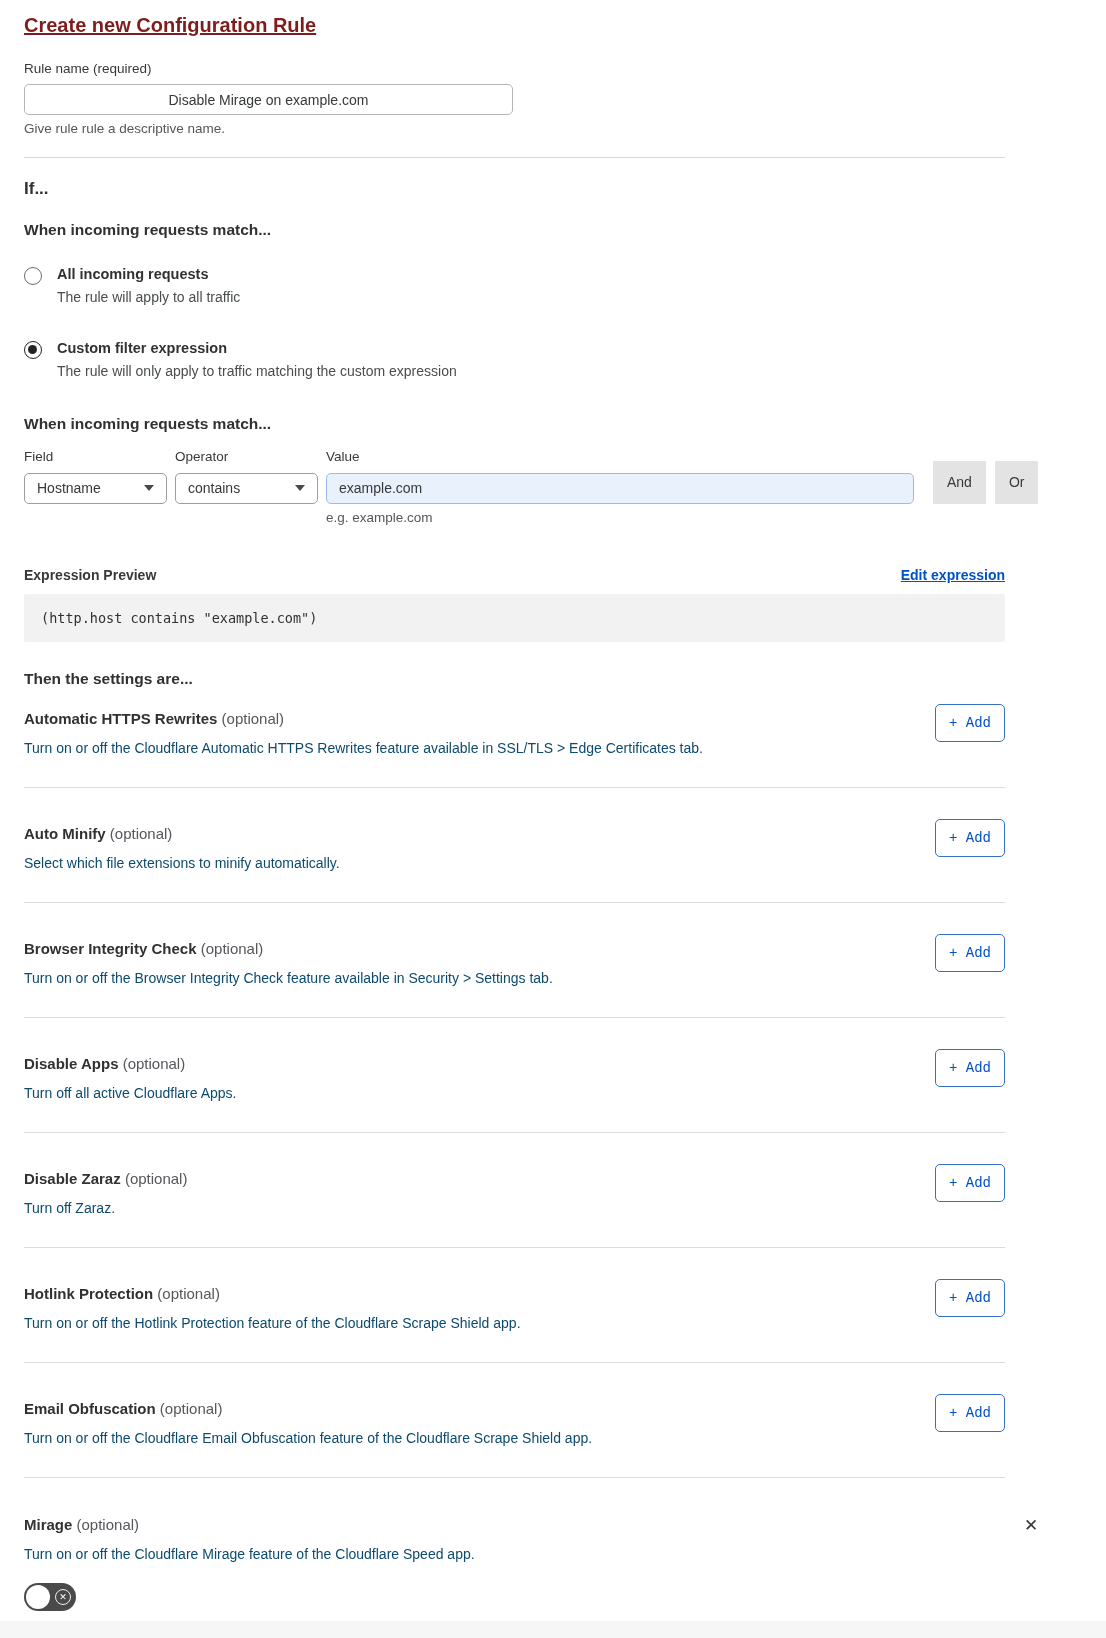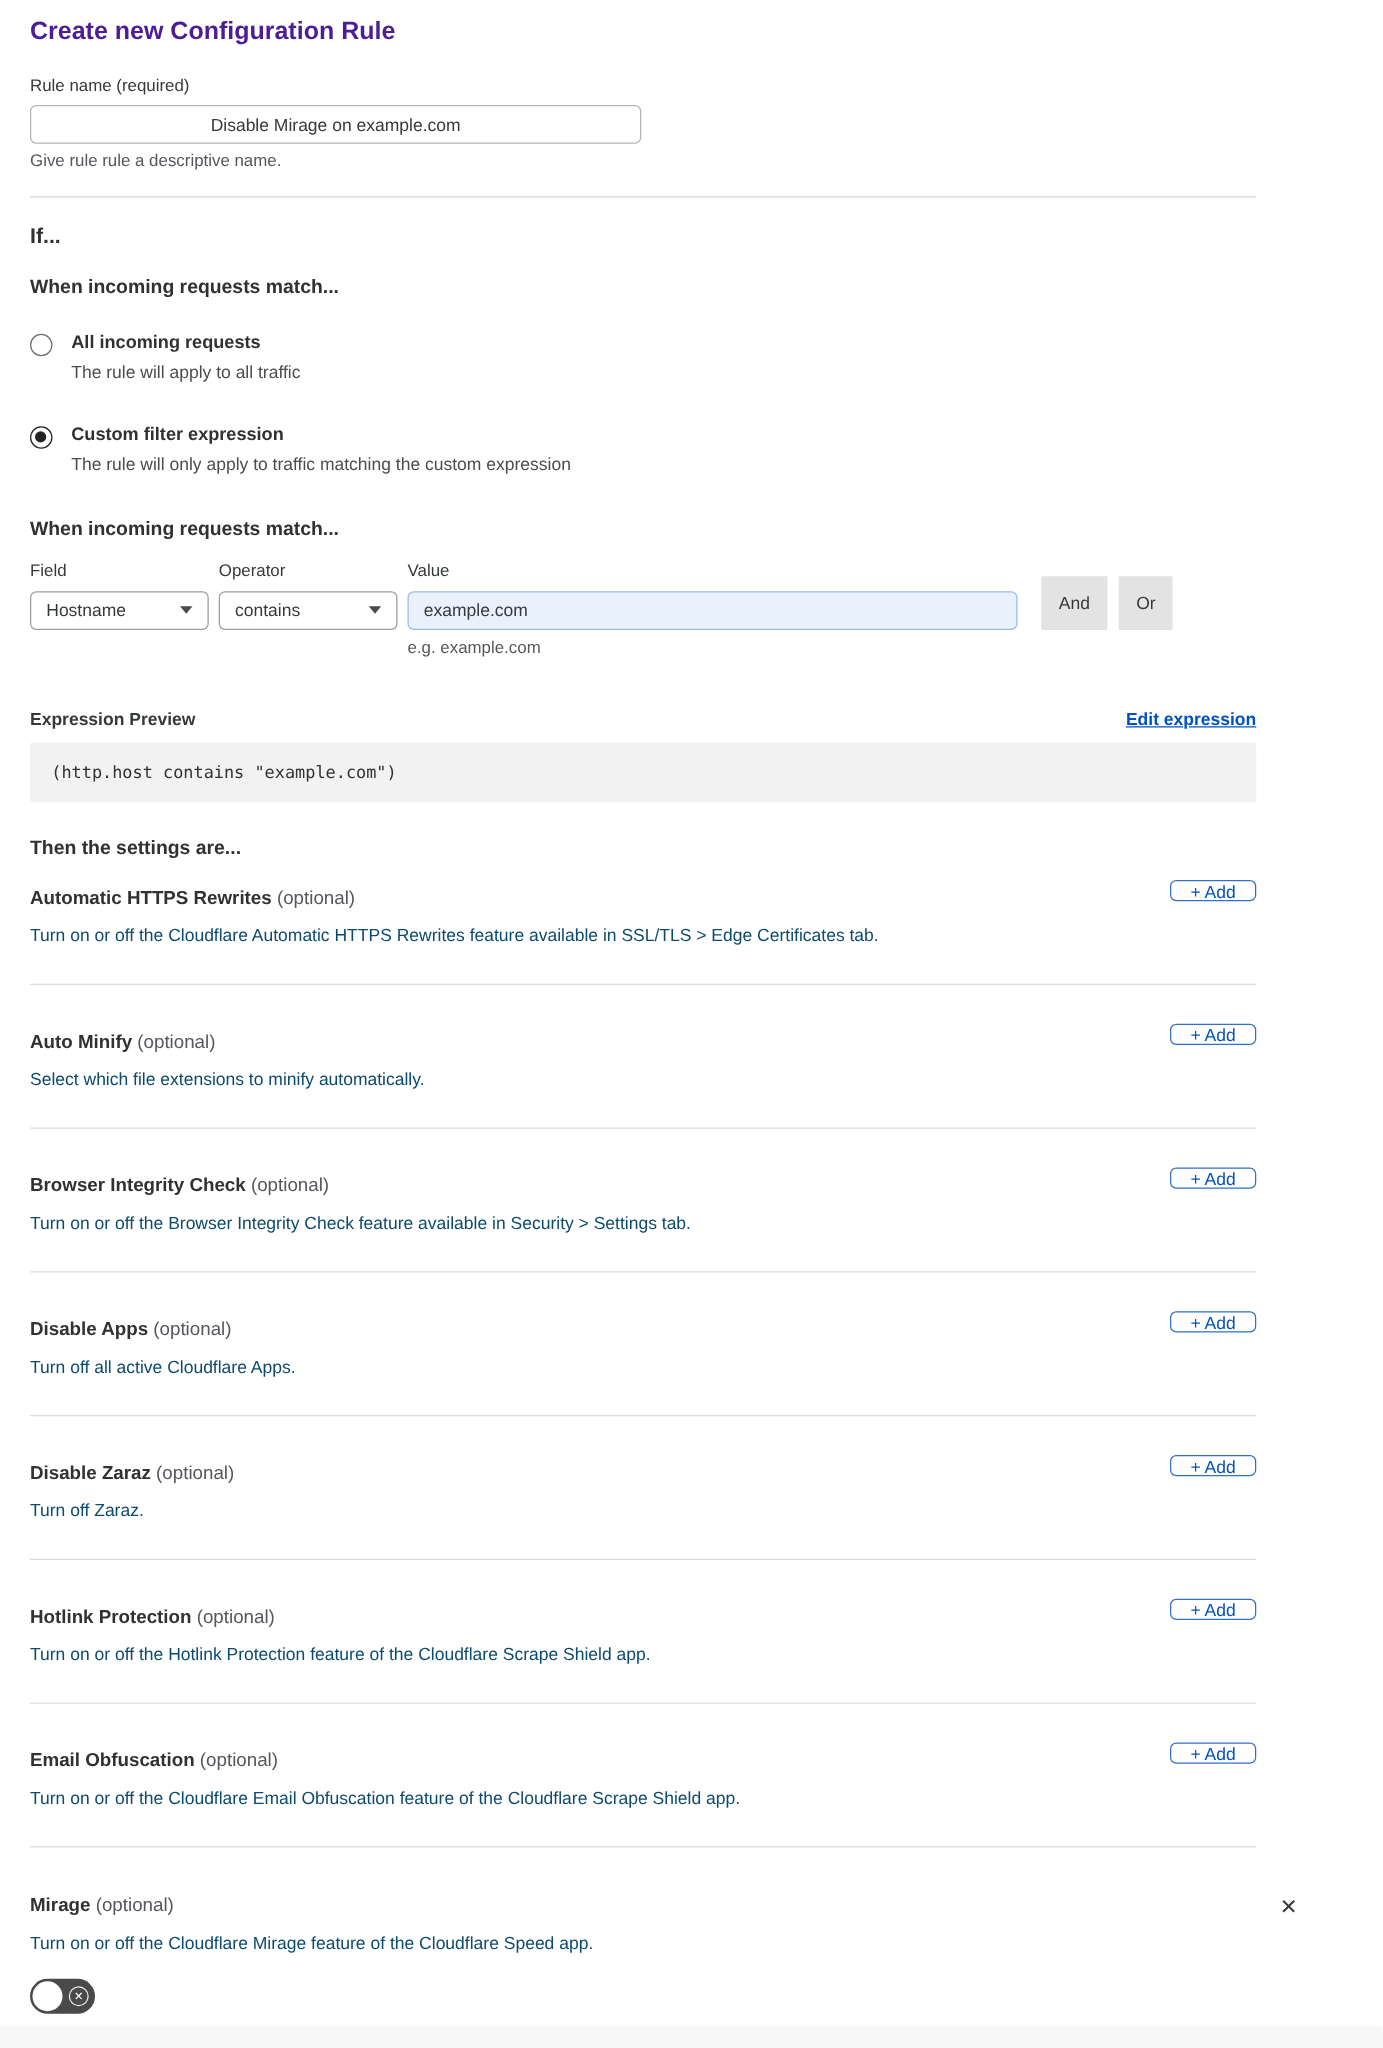--- a/index.html
+++ b/index.html
@@ -5,21 +5,21 @@
   * { box-sizing: border-box; margin: 0; padding: 0; }
   html, body { background: #ffffff; }
   body {
     width: 1106px; height: 1638px;
     position: relative; overflow: hidden;
     font-family: "Liberation Sans", sans-serif;
     color: #36393a; font-size: 14px;
   }
   .container { padding: 14px 101px 0 24px; }
 
-  .page-title { font-size: 20px; font-weight: bold; color: #4c1d95; margin-bottom: 24px; }
+  .page-title { font-size: 20px; font-weight: bold; color: #7f1d1d; margin-bottom: 24px; text-decoration: underline; }
 
   .field-label { font-size: 13.5px; color: #36393a; margin-bottom: 8px; }
   .text-input {
     width: 489px; height: 31px; border: 1px solid #b4b4b8; border-radius: 5px;
     padding: 0 11px; font-size: 14px; color: #36393a; background: #fff;
     font-family: "Liberation Sans", sans-serif; outline: none; display: block; text-align: center;
   }
   .helper-text { font-size: 13.5px; color: #56565c; margin-top: 6px; }
 
   .divider { border: none; border-top: 1px solid #d6d6d6; margin: 21px 0 0 0; }
@@ -45,21 +45,21 @@
   .builder-row { display: flex; align-items: flex-end; margin-top: 16px; }
   .col-label { font-size: 13.5px; color: #36393a; margin-bottom: 9px; }
   .select-box {
     width: 143px; height: 31px; border: 1px solid #9c9ca1; border-radius: 5px;
     background: #fff; display: flex; align-items: center; justify-content: space-between;
     padding: 0 12px; font-size: 14px; color: #36393a; cursor: pointer; margin-right: 8px;
   }
   .chevron { width: 0; height: 0; border-left: 5px solid transparent;
     border-right: 5px solid transparent; border-top: 6px solid #4a4a4e; }
   .value-input {
-    width: 488px; height: 31px; border: 1px solid #9cb9ec; border-radius: 5px;
+    width: 588px; height: 31px; border: 1px solid #9cb9ec; border-radius: 5px;
     background: #e9f1fd; padding: 0 12px; font-size: 14px; color: #36393a;
     font-family: "Liberation Sans", sans-serif; outline: none; margin-right: 10px;
   }
   .conj-btn {
     height: 43px; border: none; border-radius: 1px; background: #e3e3e4;
     color: #36393a; font-size: 14px; font-family: "Liberation Sans", sans-serif;
     cursor: pointer; padding: 0 14px; margin-left: 9px;
   }
   .value-helper { font-size: 13.5px; color: #56565c; margin-top: 6px; margin-left: 302px; }
 
@@ -78,23 +78,23 @@
   .settings-list { margin-top: 2px; }
   .setting-row {
     position: relative; padding: 37px 0 31px 0; border-bottom: 1px solid #dbdbdb;
   }
   .setting-row:first-child { padding-top: 20px; }
   .setting-title { font-size: 15px; color: #313131; }
   .setting-title .setting-name { font-weight: bold; }
   .setting-title .optional { font-weight: normal; color: #56565c; }
   .setting-desc { font-size: 14px; color: #0c4a6e; margin-top: 13px; }
   .add-btn {
-    position: absolute; right: 0; top: 31px; height: 17px; min-width: 69px;
+    position: absolute; right: 0; top: 31px; height: 38px; min-width: 69px;
     background: #fff; border: 1px solid #3370c4; border-radius: 5px;
-    color: #0051c3; font-size: 14px; font-family: Liberation Sans, sans-serif;
+    color: #0051c3; font-size: 14px; font-family: Liberation Mono, monospace;
     cursor: pointer; padding: 0 13px;
   }
   .setting-row:first-child .add-btn { top: 14px; }
 
   .expanded-card { position: relative; padding: 38px 0 0 0; }
   .close-btn {
     position: absolute; top: 38px; right: -36px; width: 20px; height: 20px;
     background: none; border: none; font-size: 17px; line-height: 20px;
     color: #36393a; cursor: pointer; font-family: "Liberation Sans", sans-serif; padding: 0;
   }

